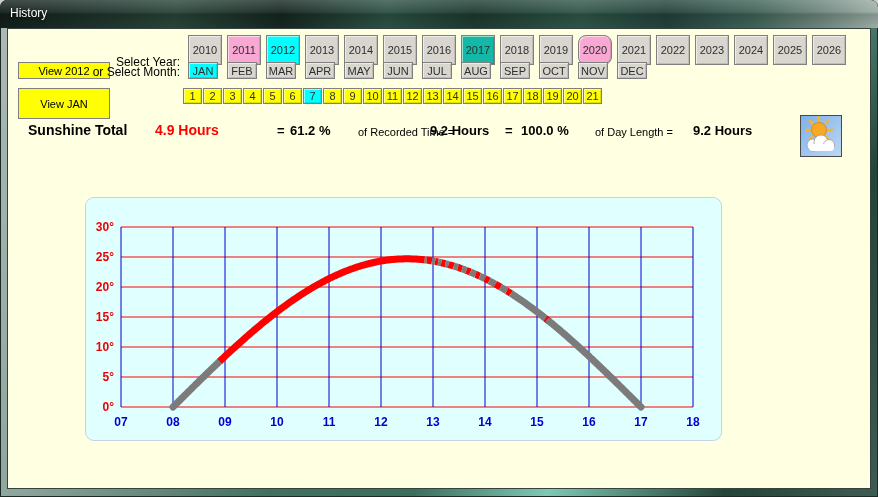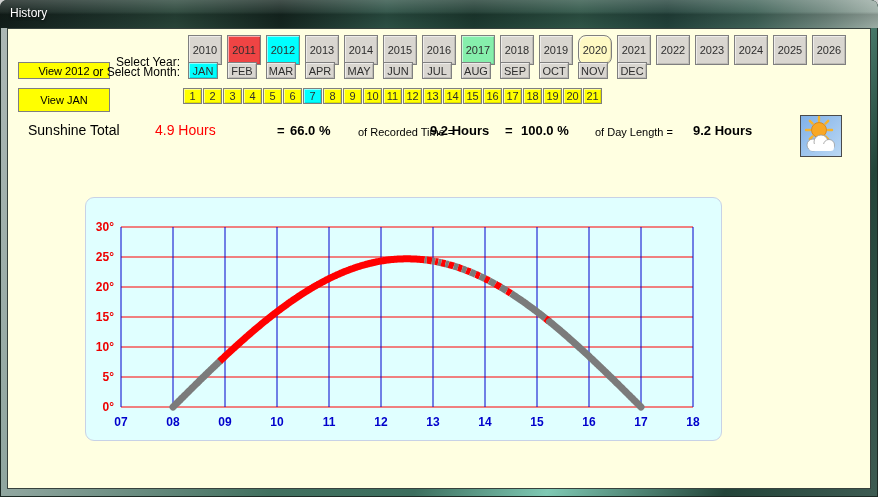--- a/index.html
+++ b/index.html
@@ -30,21 +30,21 @@
   .year-btn  { width:34px; height:30px; }
   .month-btn { width:30px; height:17px; }
   .date-btn  { width:19px; height:16px; }
   .view-btn  { position:absolute; width:92px; height:17px; background:#ffff00; color:#000;
                border:1px solid #7f7f7f; font-size:11px; }
   .years  { left:180px; top:6px;  gap:5px; }
   .months { left:180px; top:33px; gap:9px; }
   .dates  { left:175px; top:59px; gap:1px; }
 
   .sum { position:absolute; white-space:nowrap; color:#000; }
-  .b14 { top:93px; font-size:14px; font-weight:normal; }
+  .b14 { top:93px; font-size:14px; font-weight:bold; }
   .b13 { top:94px; font-size:13px; font-weight:bold; }
   .r11 { top:97px; font-size:11px; }
   .red-val { color:#ff0000; }
 
   .weather-icon { position:absolute; left:792px; top:86px; width:42px; height:42px; }
 
   .chart-title { position:absolute; left:80px; top:139px; font-size:16px; font-weight:bold; color:#0000dd; }
   .chart-panel { position:absolute; left:77px; top:168px; width:637px; height:244px;
                  background:#e0ffff; border:1px solid #c8d2e6; border-radius:9px; box-sizing:border-box; }
   .chart-panel svg { display:block; }
@@ -58,30 +58,30 @@
     <span class="title-text">History</span>
   </div>
 
   <div class="client">
 
     <div class="content">
 
       <span class="lbl" style="left:0;width:172px;top:24px;text-align:right;">Select Year:</span>
       <div class="strip years">
           <button class="btn year-btn" style="background: rgb(217, 214, 208);">2010</button>
-          <button class="btn year-btn" style="background: #ef4444;">2011</button>
+          <button class="btn year-btn" style="background: #f9a8d4;">2011</button>
           <button class="btn year-btn" style="background: rgb(0, 255, 255);">2012</button>
           <button class="btn year-btn" style="background: rgb(217, 214, 208);">2013</button>
           <button class="btn year-btn" style="background: rgb(217, 214, 208);">2014</button>
           <button class="btn year-btn" style="background: rgb(217, 214, 208);">2015</button>
           <button class="btn year-btn" style="background: rgb(217, 214, 208);">2016</button>
-          <button class="btn year-btn" style="background: #86efac;">2017</button>
+          <button class="btn year-btn" style="background: #14b8a6;">2017</button>
           <button class="btn year-btn" style="background: rgb(217, 214, 208);">2018</button>
           <button class="btn year-btn" style="background: rgb(217, 214, 208);">2019</button>
-          <button class="btn year-btn" style="background: #fef9c3; border-radius: 8px;">2020</button>
+          <button class="btn year-btn" style="background: #f9a8d4; border-radius: 8px;">2020</button>
           <button class="btn year-btn" style="background: rgb(217, 214, 208);">2021</button>
           <button class="btn year-btn" style="background: rgb(217, 214, 208);">2022</button>
           <button class="btn year-btn" style="background: rgb(217, 214, 208);">2023</button>
           <button class="btn year-btn" style="background: rgb(217, 214, 208);">2024</button>
           <button class="btn year-btn" style="background: rgb(217, 214, 208);">2025</button>
           <button class="btn year-btn" style="background: rgb(217, 214, 208);">2026</button>
         </div>
 
       <button class="view-btn" style="left:10px;top:33px;">View 2012</button>
       <span class="lbl" style="left:0;width:172px;top:34px;text-align:right;">or Select Month:</span>
@@ -93,21 +93,21 @@
           <button class="btn month-btn" style="background: rgb(217, 214, 208);">MAY</button>
           <button class="btn month-btn" style="background: rgb(217, 214, 208);">JUN</button>
           <button class="btn month-btn" style="background: rgb(217, 214, 208);">JUL</button>
           <button class="btn month-btn" style="background: rgb(217, 214, 208);">AUG</button>
           <button class="btn month-btn" style="background: rgb(217, 214, 208);">SEP</button>
           <button class="btn month-btn" style="background: rgb(217, 214, 208);">OCT</button>
           <button class="btn month-btn" style="background: rgb(217, 214, 208);">NOV</button>
           <button class="btn month-btn" style="background: rgb(217, 214, 208);">DEC</button>
         </div>
 
-      <button class="view-btn" style="left:10px;top:59px;height:24px;">View JAN</button>
+      <button class="view-btn" style="left:10px;top:59px;height:31px;">View JAN</button>
       <div class="strip dates">
           <button class="btn date-btn" style="background: rgb(255, 255, 0);">1</button>
           <button class="btn date-btn" style="background: rgb(255, 255, 0);">2</button>
           <button class="btn date-btn" style="background: rgb(255, 255, 0);">3</button>
           <button class="btn date-btn" style="background: rgb(255, 255, 0);">4</button>
           <button class="btn date-btn" style="background: rgb(255, 255, 0);">5</button>
           <button class="btn date-btn" style="background: rgb(255, 255, 0);">6</button>
           <button class="btn date-btn" style="background: rgb(0, 255, 255);">7</button>
           <button class="btn date-btn" style="background: rgb(255, 255, 0);">8</button>
           <button class="btn date-btn" style="background: rgb(255, 255, 0);">9</button>
@@ -121,21 +121,21 @@
           <button class="btn date-btn" style="background: rgb(255, 255, 0);">17</button>
           <button class="btn date-btn" style="background: rgb(255, 255, 0);">18</button>
           <button class="btn date-btn" style="background: rgb(255, 255, 0);">19</button>
           <button class="btn date-btn" style="background: rgb(255, 255, 0);">20</button>
           <button class="btn date-btn" style="background: rgb(255, 255, 0);">21</button>
         </div>
 
       <span class="sum b14" style="left:20px;">Sunshine Total</span>
       <span class="sum b14 red-val" style="left:147px;">4.9 Hours</span>
       <span class="sum b13" style="left:269px;">=</span>
-      <span class="sum b13" style="left:282px;">66.0 %</span>
+      <span class="sum b13" style="left:282px;">61.2 %</span>
       <span class="sum r11" style="left:350px;">of Recorded Time =</span>
       <span class="sum b13" style="left:422px;">9.2 Hours</span>
       <span class="sum b13" style="left:497px;">=</span>
       <span class="sum b13" style="left:513px;">100.0 %</span>
       <span class="sum r11" style="left:587px;">of Day Length =</span>
       <span class="sum b13" style="left:685px;">9.2 Hours</span>
 
       <div class="weather-icon">
         <svg width="42" height="42" viewBox="0 0 42 42">
           <defs>

